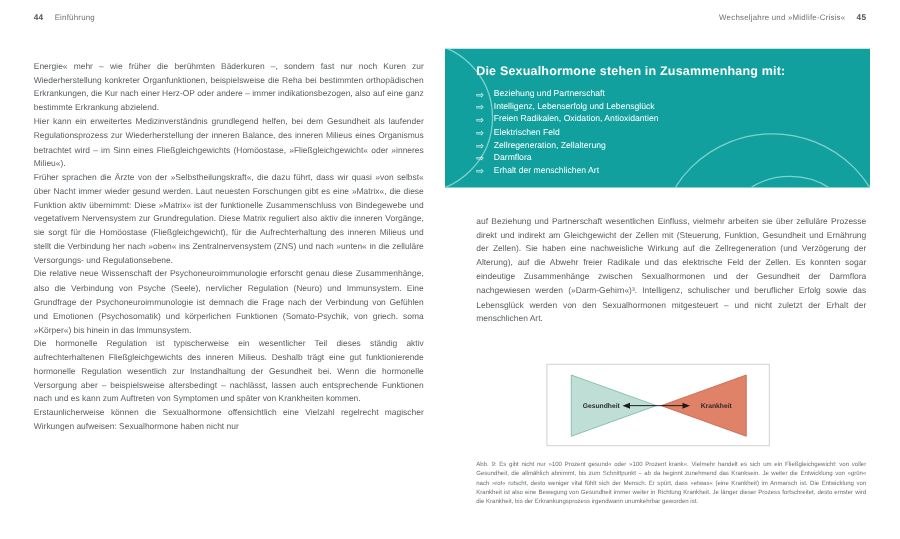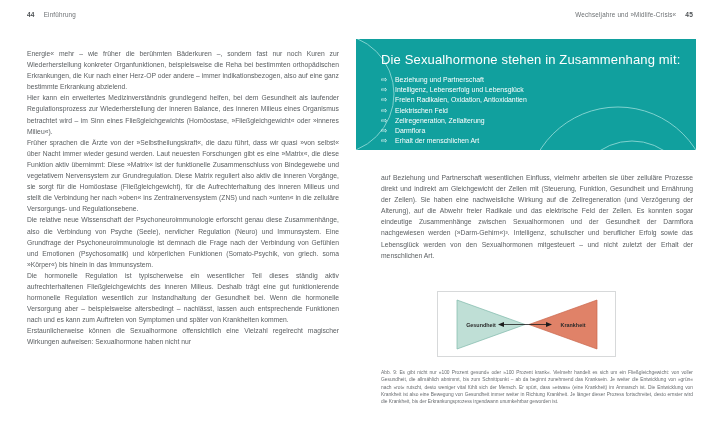--- a/index.html
+++ b/index.html
@@ -70,22 +70,22 @@
     inset: 0;
     pointer-events: none;
   }
   .callout-inner {
     position: relative;
     padding: 13px 0 0 25px;
     z-index: 2;
   }
   .callout-title {
     color: #ffffff;
-    font-size: 13px;
-    font-weight: normal;
+    font-size: 10px;
+    font-weight: bold;
     letter-spacing: 0.15px;
     margin-bottom: 8px;
   }
   .callout-list {
     list-style: none;
     margin: 0;
     padding: 0;
   }
   .callout-list li {
     color: #ffffff;

